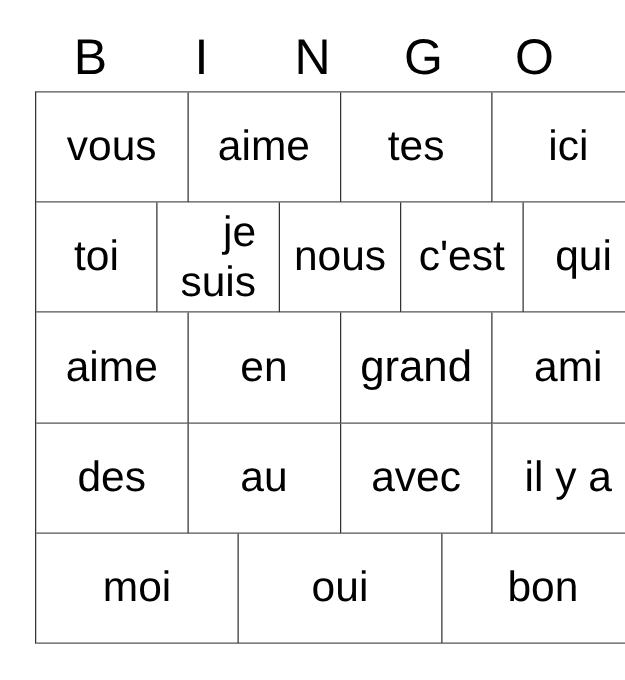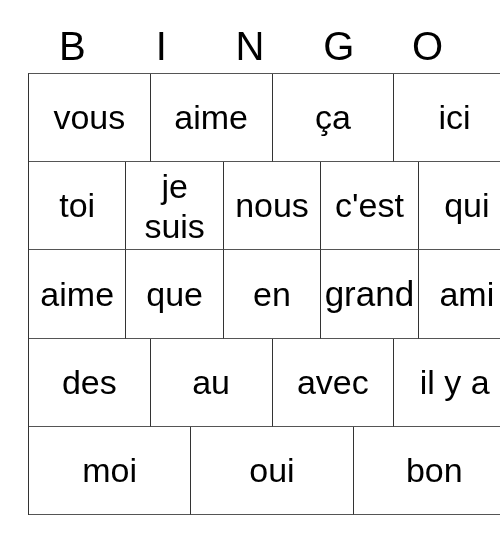--- a/index.html
+++ b/index.html
@@ -77,56 +77,56 @@
     padding: 0 1px;
     white-space: pre-line;
   }
   
   .cell.shrink {
     font-size: 35px;
   }
   
   .cell.wrap {
     line-height: 1.18;
+    text-align: right;
   }
 </style>
 </head>
 <body>
 
 <div class="bingo-card">
 
   <div class="header-row">
     <div class="header-cell">B</div>
     <div class="header-cell">I</div>
     <div class="header-cell">N</div>
     <div class="header-cell">G</div>
     <div class="header-cell">O</div>
   </div>
 
   <div class="grid">
 
     <div class="grid-row">
       <div class="cell">vous</div>
       <div class="cell">aime</div>
-      <div class="cell">ça</div>
+      <div class="cell">tes</div>
       <div class="cell">ici</div>
     </div>
 
     <div class="grid-row">
       <div class="cell">toi</div>
       <div class="cell wrap">je
 suis</div>
       <div class="cell">nous</div>
       <div class="cell">c'est</div>
       <div class="cell">qui</div>
     </div>
 
     <div class="grid-row">
       <div class="cell">aime</div>
-      <div class="cell">que</div>
       <div class="cell">en</div>
       <div class="cell shrink">grand</div>
       <div class="cell">ami</div>
     </div>
 
     <div class="grid-row">
       <div class="cell">des</div>
       <div class="cell">au</div>
       <div class="cell">avec</div>
       <div class="cell">il y a</div>

